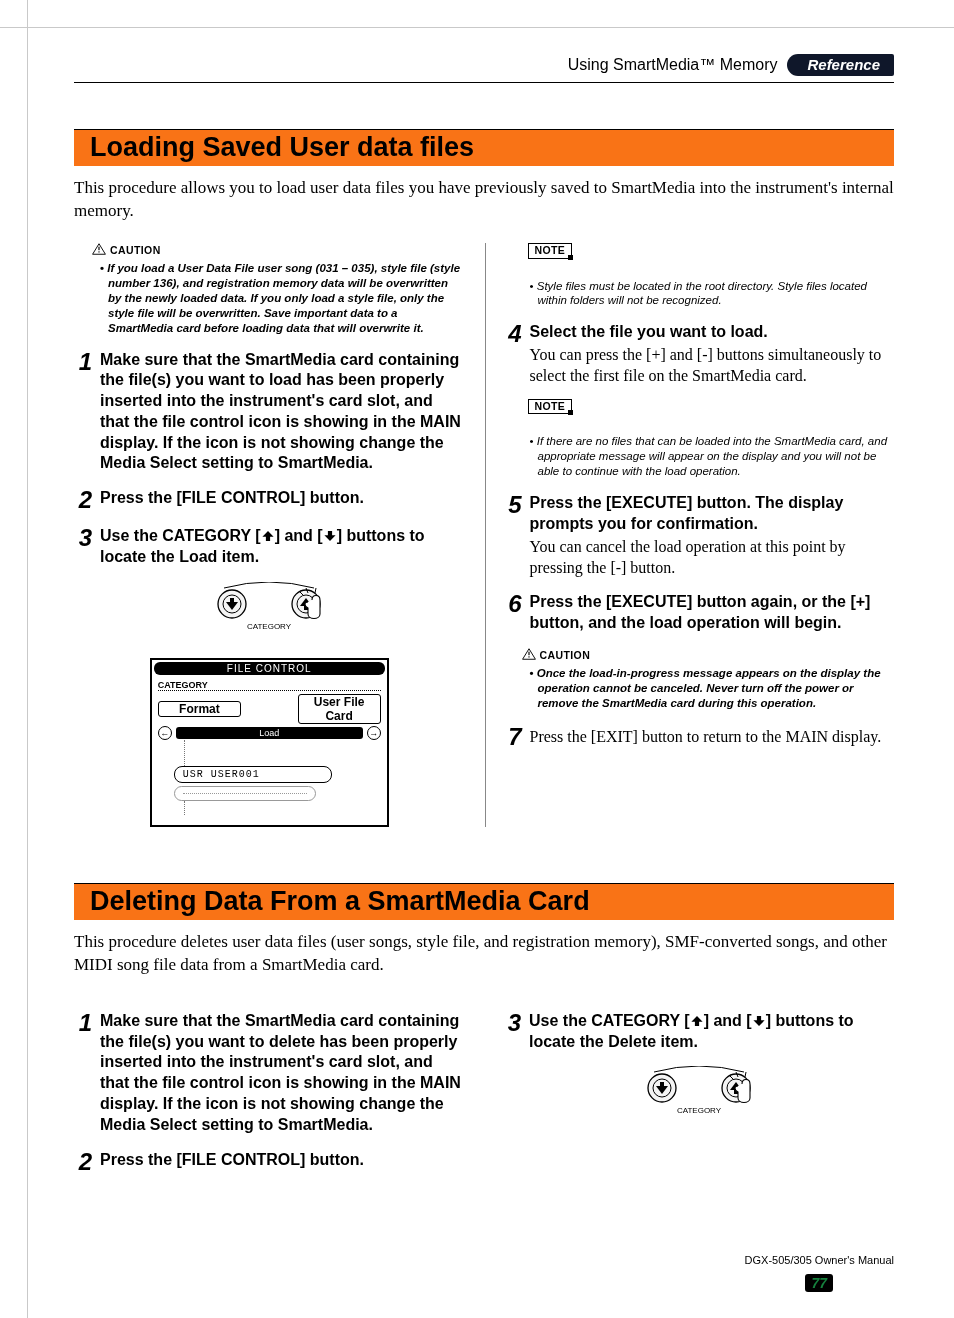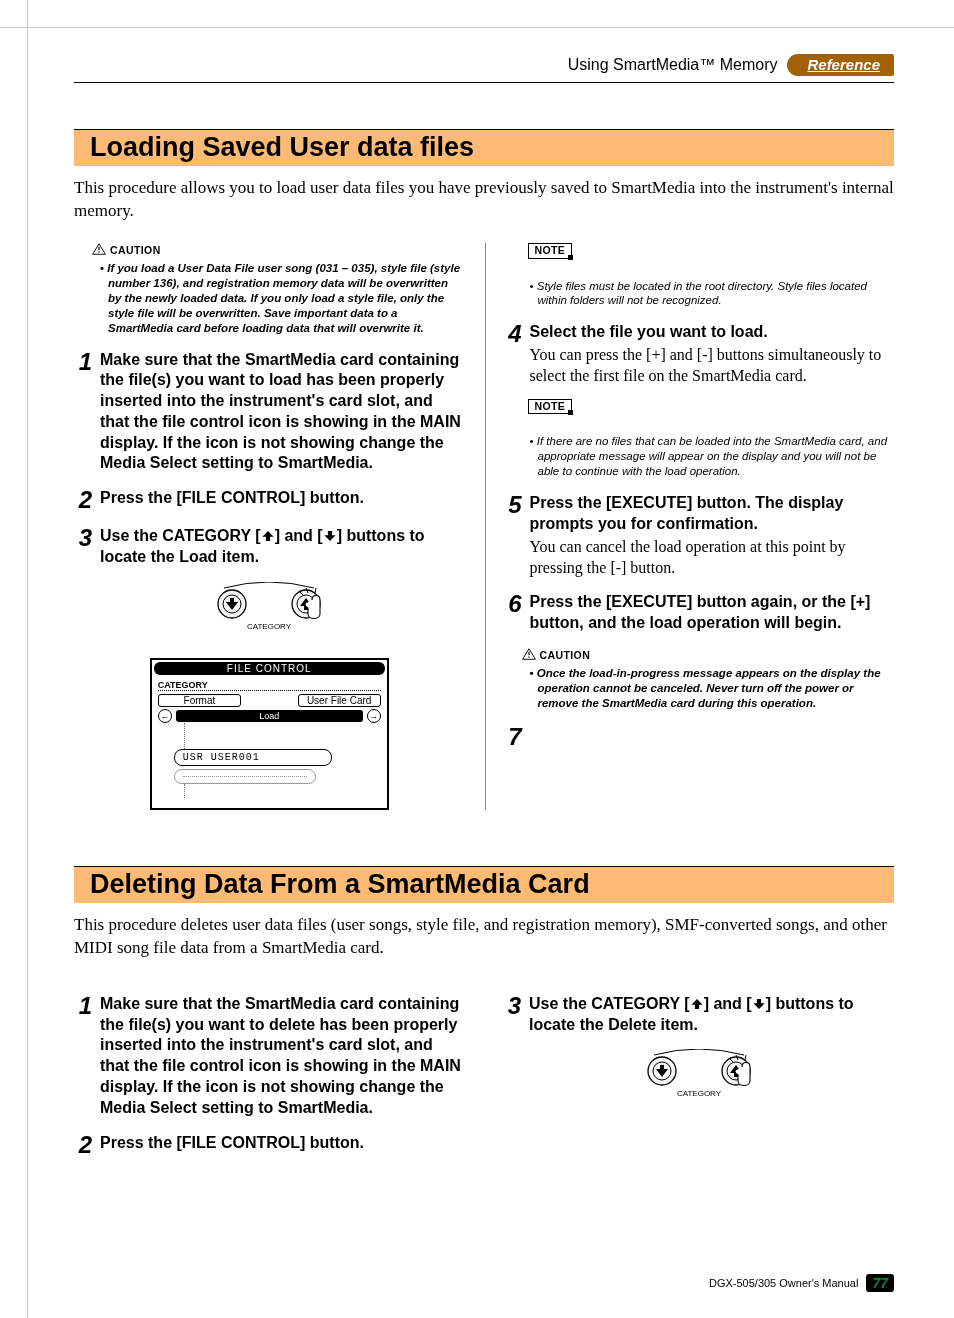--- a/index.html
+++ b/index.html
@@ -32,42 +32,41 @@
     justify-content: flex-end;
     align-items: center;
     gap: 10px;
     font-size: 16px;
     margin-bottom: 6px;
   }
   .header .plain {
     font-family: Arial, Helvetica, sans-serif;
   }
   .header .pill {
-    background: #a16207;
+    background: #0f172a;
     color: #fff;
     font-style: italic;
     font-weight: bold;
     font-family: Arial, Helvetica, sans-serif;
     padding: 2px 14px 3px 20px;
     border-radius: 11px 2px 2px 11px;
     font-size: 15px;
-    text-decoration: underline;
   }
   .header-rule {
     border: none;
     border-top: 1.2px solid #000;
     margin: 2px 0 46px 0;
   }
   .section-title {
     font-family: Arial, "Arial Narrow", Helvetica, sans-serif;
     font-stretch: condensed;
     font-weight: 800;
     font-size: 27px;
     letter-spacing: 0px;
-    background: #fdba74;
+    background: #f97316;
     border-top: 1.3px solid #000;
     padding: 2px 0 3px 16px;
     margin: 0 0 10px 0;
   }
   .section-intro {
     font-size: 17px;
     line-height: 1.35;
     margin: 11px 0 20px 0;
   }
   .cols {
@@ -164,42 +163,42 @@
     border-radius:6px;
   }
   .lcd-inner{
     padding: 3px 6px 10px 6px;
     font-size:9px;
   }
   .lcd-cat{ font-weight:bold; font-size:9px; border-bottom:1px dotted #000; margin-bottom:3px;}
   .lcd-row{
     display:flex;align-items:center;gap:4px;margin:2px 0;
   }
-  .lcd-tab{border:1px solid #000;border-radius:3px;padding:0 6px;font-size:10px;flex:1;text-align:center;}
+  .lcd-tab{border:1px solid #000;border-radius:3px;padding:0 6px;font-size:12px;flex:1;text-align:center;font-weight:bold;}
   .lcd-load-row{display:flex;align-items:center;gap:4px;}
   .lcd-arrow{border:1px solid #000;border-radius:50%;width:12px;height:12px;display:flex;align-items:center;justify-content:center;font-size:9px;}
   .lcd-load{flex:1;background:#000;color:#fff;text-align:center;border-radius:3px;font-size:9px;padding:1px 0;}
   .lcd-dots-v{border-left:1.3px dotted #777;height:26px;margin-left:26px;}
   .lcd-file{
     border:1.5px solid #000;border-radius:8px;padding:2px 8px;
     font-family:"Courier New",monospace;font-size:10px;letter-spacing:1px;
     width:140px;margin-left:16px;
   }
   .lcd-slot{
     border:1px solid #999;border-radius:8px;height:13px;width:140px;margin-left:16px;margin-top:3px;
     position:relative;
   }
   .lcd-slot::after{content:"";position:absolute;left:8px;right:8px;top:50%;border-top:1px dotted #999;}
 
   .footer {
     position: absolute;
     bottom: 26px; right: 60px;
     font-family: Arial, Helvetica, sans-serif;
     font-size: 11px;
-    display: flex; align-items: center; gap: 8px;
+    display: flex; align-items: center; gap: 8px; flex-direction: column;
   }
   .footer .pg {
     background:#000;color:#15803d;font-weight:bold;font-style:italic;
     font-size:14px;padding:1px 6px;border-radius:3px;
   }
 
   .section2-space { height: 56px; }
 </style>
 </head>
 <body>
@@ -344,20 +343,21 @@
               </svg>
           </span>
           <span class="caution-label">CAUTION</span>
         </div>
         <div class="caution-body bullet">Once the load-in-progress message appears on the display the operation cannot be canceled. Never turn off the power or remove the SmartMedia card during this operation.</div>
       </div>
 
       <div class="step">
         <div class="step-num">7</div>
         <div class="step-body">
+          <div class="step-text">Press the [EXIT] button to return to the MAIN display.</div>
         </div>
       </div>
     </div>
   </div>
 
   <div class="section2-space"></div>
 
   <h2 class="section-title">Deleting Data From a SmartMedia Card</h2>
   <p class="section-intro">This procedure deletes user data files (user songs, style file, and registration memory), SMF-converted songs, and other MIDI song file data from a SmartMedia card.</p>
 

